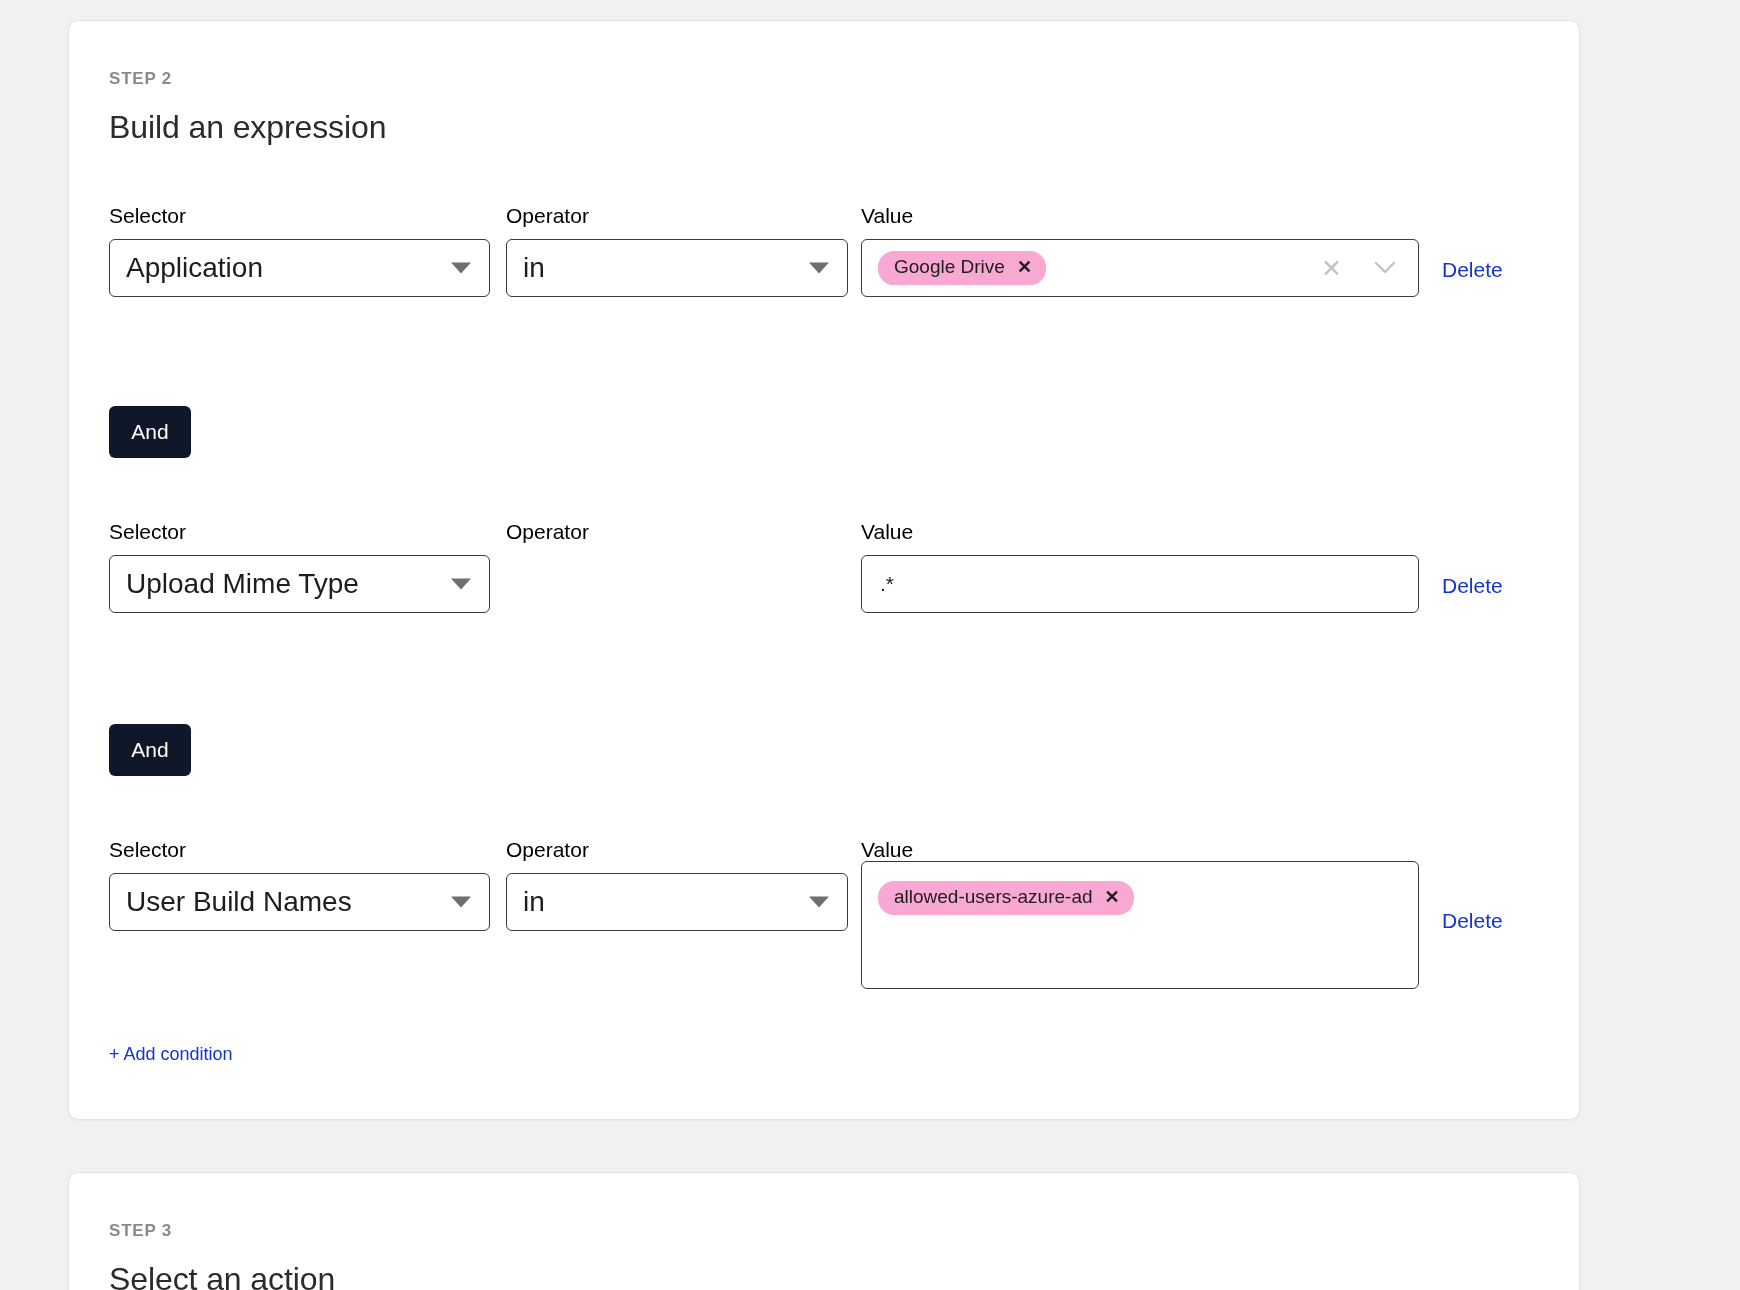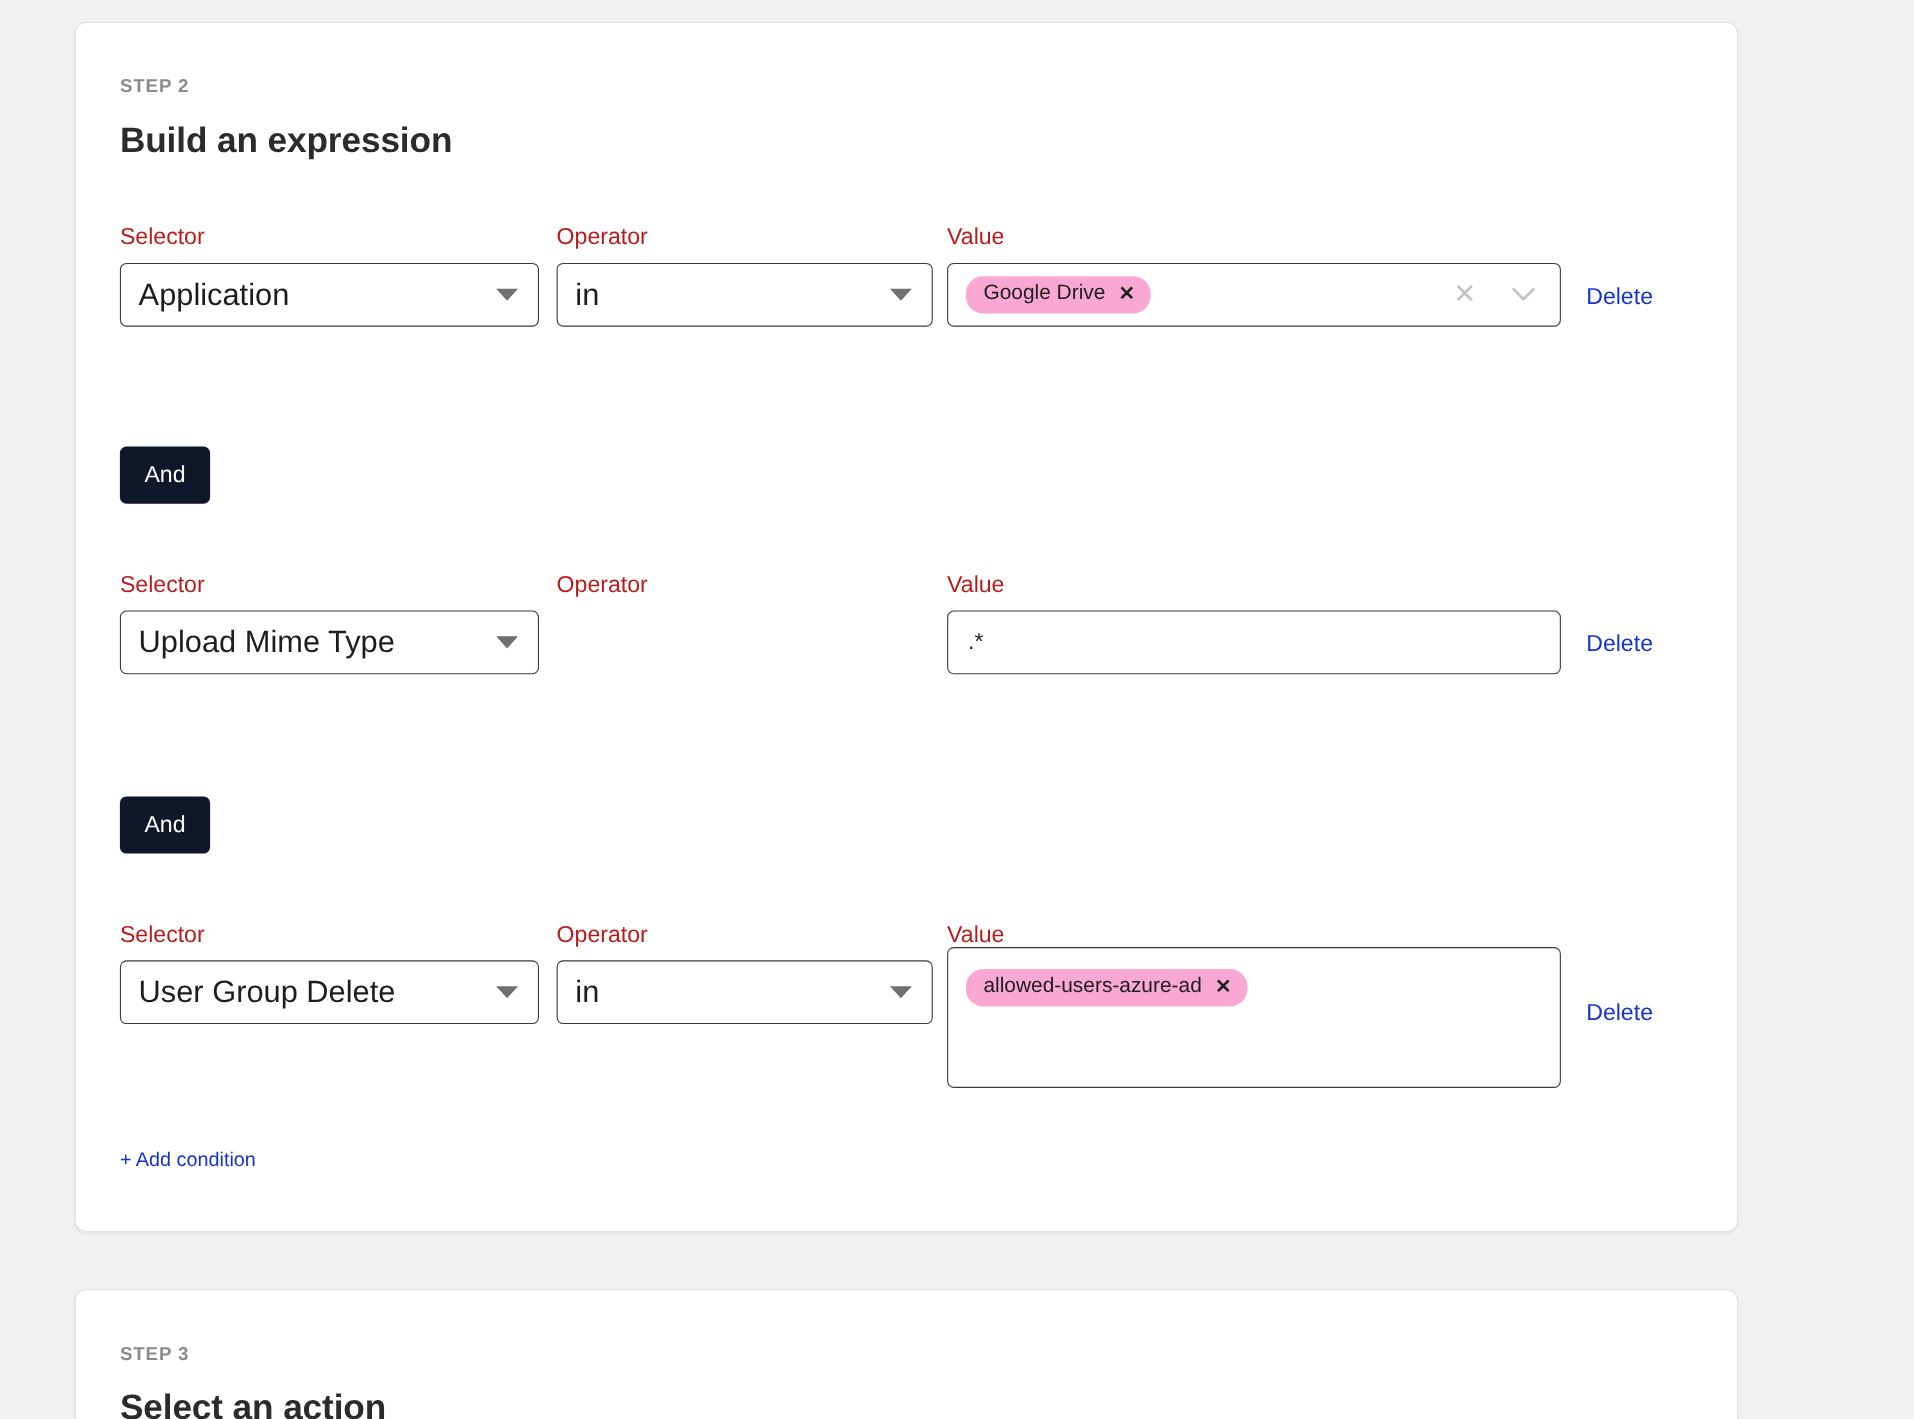--- a/index.html
+++ b/index.html
@@ -31,30 +31,30 @@
   .step-label {
     position: absolute;
     font-size: 17px;
     font-weight: bold;
     letter-spacing: 0.8px;
     color: #8a8a8a;
   }
   .step-title {
     position: absolute;
     font-size: 32px;
-    font-weight: bold;
+    font-weight: normal;
     color: #2b2b2b;
     letter-spacing: -0.1px;
   }
 
   
   .fieldlabel {
     position: absolute;
     font-size: 21px;
-    color: #b91c1c;
+    color: #000000;
   }
   .control {
     position: absolute;
     border: 1px solid #3b3b3b;
     border-radius: 6px;
     background: #ffffff;
   }
   .control .ctrl-text {
     position: absolute;
     left: 16px;
@@ -204,21 +204,21 @@
 
     <div class="delete-link" style="left:1373px; top:553px;">Delete</div>
 
     <button class="and-btn" style="left:40px; top:703px;">And</button>
 
     <div class="fieldlabel" style="left:40px; top:817px;">Selector</div>
     <div class="fieldlabel" style="left:437px; top:817px;">Operator</div>
     <div class="fieldlabel" style="left:792px; top:817px;">Value</div>
 
     <div class="control" style="left:40px; top:852px; width:381px; height:58px;">
-      <span class="ctrl-text">User Group Delete</span>
+      <span class="ctrl-text">User Build Names</span>
       <span class="caret"></span>
     </div>
 
     <div class="control" style="left:437px; top:852px; width:342px; height:58px;">
       <span class="ctrl-text">in</span>
       <span class="caret"></span>
     </div>
 
     <div class="control" style="left:792px; top:840px; width:558px; height:128px;">
       <span class="chip" style="top:19px;">

